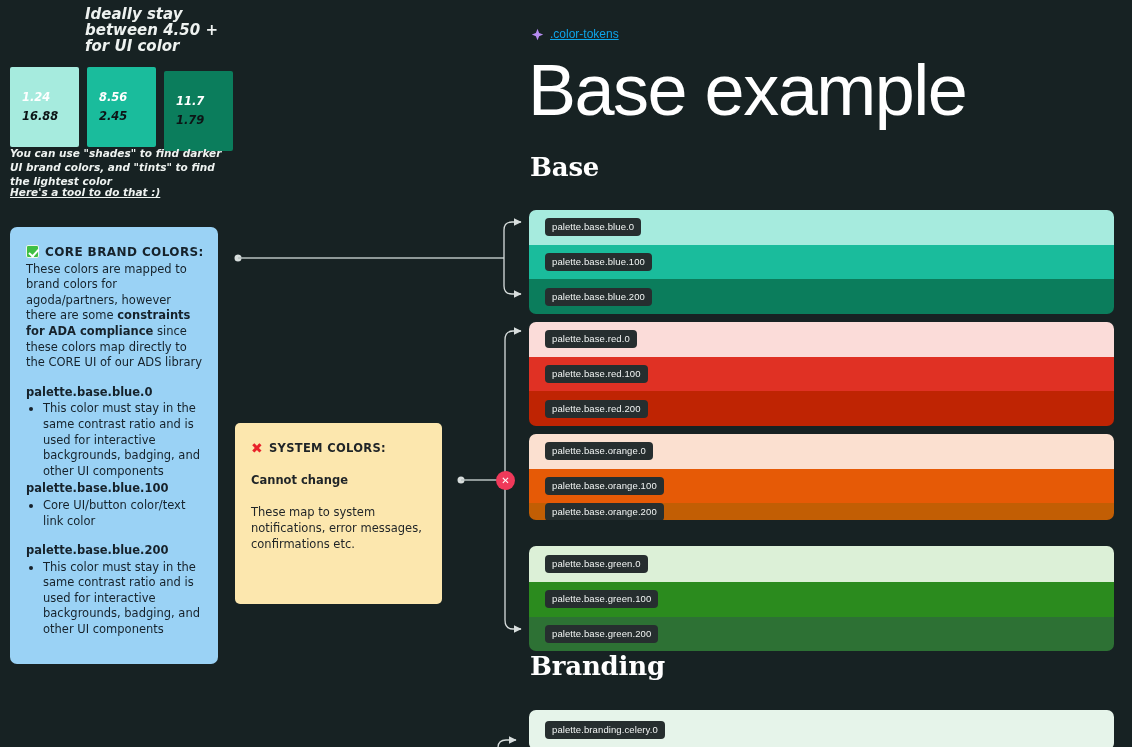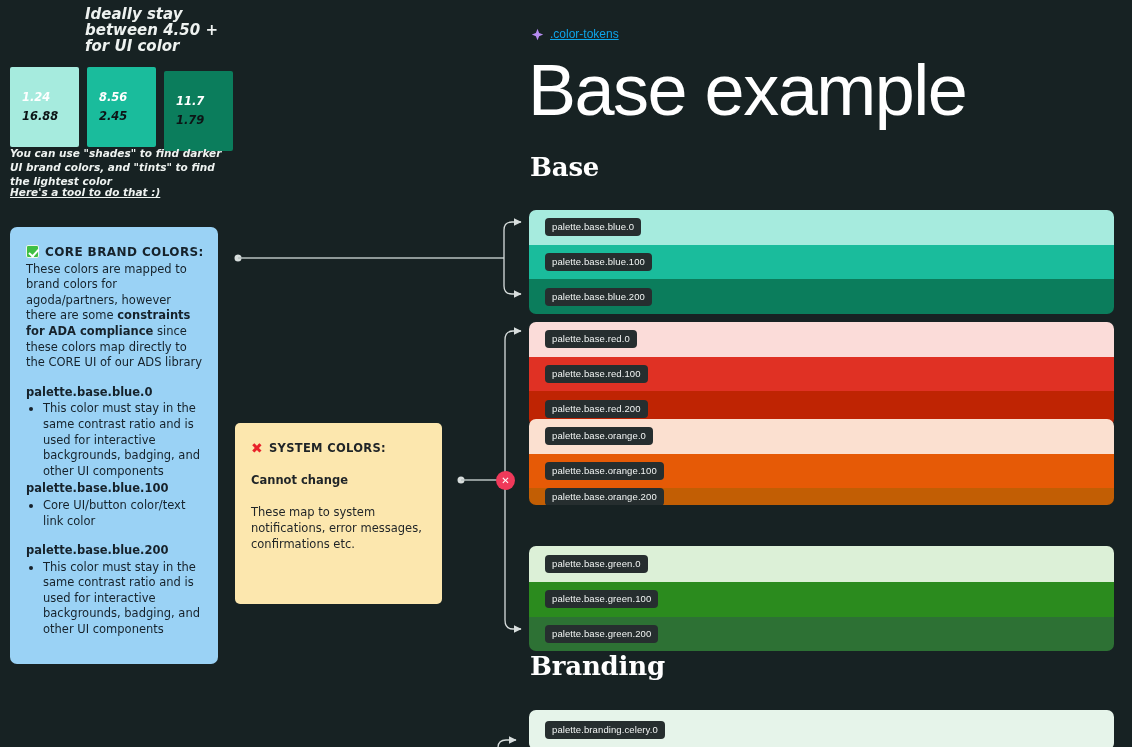--- a/index.html
+++ b/index.html
@@ -228,21 +228,21 @@
         <div class="swatch" style="background: rgb(251, 220, 217); height: 34.6667px;">
           <span class="chip">palette.base.red.0</span>
         </div>
         <div class="swatch" style="background: rgb(224, 49, 36); height: 34.6667px;">
           <span class="chip">palette.base.red.100</span>
         </div>
         <div class="swatch" style="background: rgb(191, 36, 3); height: 34.6667px;">
           <span class="chip">palette.base.red.200</span>
         </div>
       </div>
-      <div class="swatch-group" style="top: 419px;">
+      <div class="swatch-group" style="top: 434px;">
         <div class="swatch" style="background: rgb(251, 224, 208); height: 34.6667px;">
           <span class="chip">palette.base.orange.0</span>
         </div>
         <div class="swatch" style="background: rgb(230, 90, 6); height: 34.6667px;">
           <span class="chip">palette.base.orange.100</span>
         </div>
         <div class="swatch" style="background: rgb(194, 94, 4); height: 17px;">
           <span class="chip">palette.base.orange.200</span>
         </div>
       </div>

